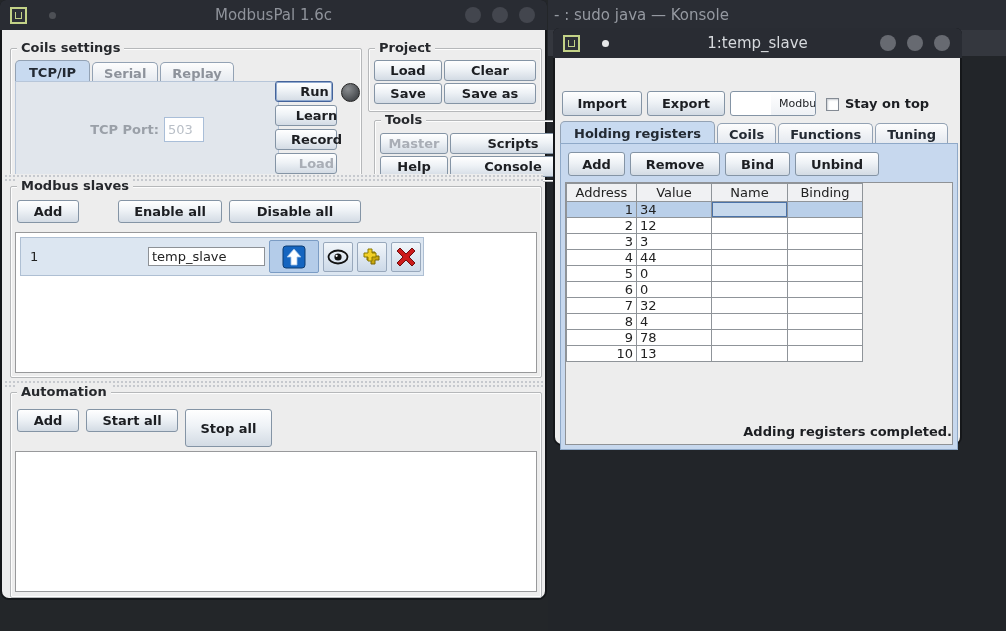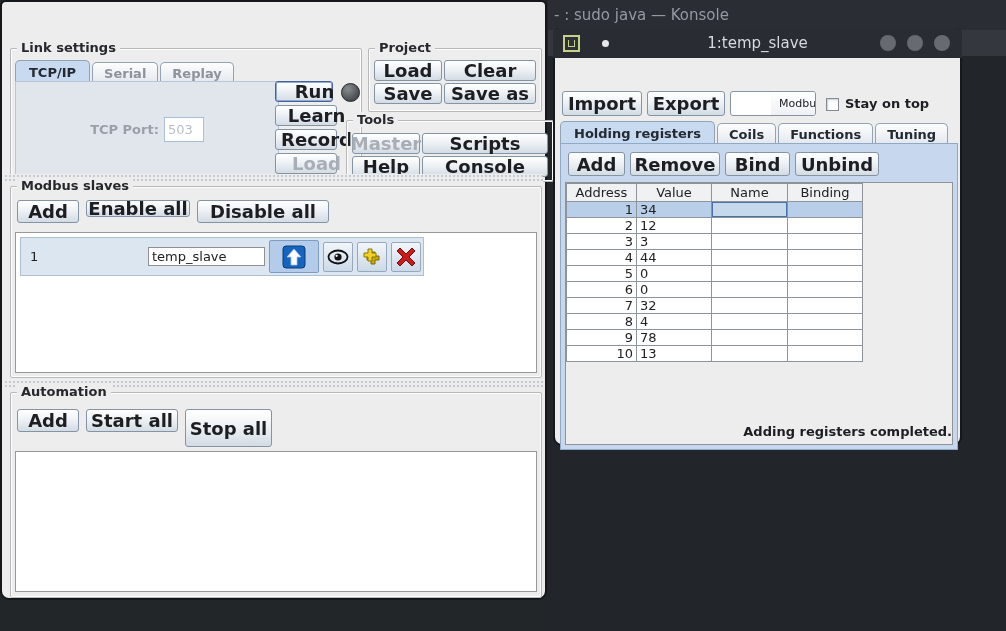--- a/index.html
+++ b/index.html
@@ -21,21 +21,21 @@
   .java-icon { width:17px; height:17px; border:2px solid #c3d287; margin-left:10px; background:#2e3138;
     display:flex; align-items:center; justify-content:center; }
   .java-icon i { width:7px; height:7px; border:1px solid #c3d287; border-top:none; display:block; }
   .tb-dot { width:7px; height:7px; border-radius:50%; margin-left:22px; }
   .tb-title { position:absolute; left:0; right:0; text-align:center; font-size:15px; pointer-events:none; }
   .tb-circles { position:absolute; right:12px; top:7px; display:flex; gap:11px; }
   .tb-circle { width:16px; height:16px; border-radius:50%; }
 
   
   .btn { background:linear-gradient(#ffffff,#eef2f6 45%,#d3dbe4); border:1px solid #8494a5; border-radius:3px;
-    font-weight:bold; font-size:18px; color:#1c1e22; display:flex; align-items:center; justify-content:center;
+    font-weight:bold; font-size:13px; color:#1c1e22; display:flex; align-items:center; justify-content:center;
     font-family:"DejaVu Sans", sans-serif; }
   .btn.disabled { color:#a9aeb6; }
   .btn.focused { border:1px solid #44639a; box-shadow:0 0 0 1px #8fa9cf inset; }
   .panel { position:absolute; border:1px solid #b6b8ba; border-radius:2px; box-shadow:0 0 0 1px #fdfdfd inset; }
   .panel-title { position:absolute; top:-9px; left:6px; background:#ededed; padding:0 4px;
     font-weight:bold; font-size:13px; color:#26282c; white-space:nowrap; }
   .tabs { position:absolute; display:flex; align-items:flex-end; }
   .tab { border:1px solid #93a2b4; border-bottom:none; border-radius:5px 5px 0 0; padding:3px 11px;
     font-weight:bold; font-size:13px; background:linear-gradient(#fdfdfd,#e2e7ee); color:#8d929b;
     margin-right:2px; white-space:nowrap; }
@@ -112,24 +112,36 @@
 
 <div class="screen">
 
   <div class="konsole-titlebar">
     <span class="konsole-title">- : sudo java — Konsole</span>
   </div>
   <div class="konsole-menustrip"></div>
   <div class="konsole-body"></div>
 
   <div class="window win-left">
+    <div class="titlebar">
+      <span class="java-icon">
+          <i></i>
+        </span>
+      <span class="tb-dot"></span>
+      <span class="tb-title">ModbusPal 1.6c</span>
+      <span class="tb-circles">
+        <span class="tb-circle"></span>
+        <span class="tb-circle"></span>
+        <span class="tb-circle"></span>
+      </span>
+    </div>
     <div class="lw-body">
 
       <div class="panel" style="left:8px; top:18px; width:352px; height:134px;">
-        <span class="panel-title">Link settings</span>
+        <span class="panel-title">Coils settings</span>
         <div class="tabs" style="left:4px; top:11px;">
           <span class="tab selected">TCP/IP</span>
           <span class="tab">Serial</span>
           <span class="tab">Replay</span>
         </div>
         <div class="link-content">
           <span class="tcp-label">TCP Port:</span>
           <input class="field tcp-field" value="503" style="">
         </div>
         <div class="link-btn-col">
@@ -144,37 +156,37 @@
       <div class="panel" style="left:366px; top:18px; width:174px; height:64px;">
         <span class="panel-title">Project</span>
         <div class="grid2" style="left:5px; right:5px; top:11px;">
           <div class="btn">Load</div>
           <div class="btn">Clear</div>
           <div class="btn">Save</div>
           <div class="btn">Save as</div>
         </div>
       </div>
 
-      <div class="panel" style="left:344px; top:90px; width:208px; height:62px;">
+      <div class="panel" style="left:372px; top:90px; width:208px; height:62px;">
         <span class="panel-title">Tools</span>
         <div class="grid2" style="left:5px; right:5px; top:12px;">
           <div class="btn disabled">Master</div>
           <div class="btn">Scripts</div>
           <div class="btn">Help</div>
           <div class="btn">Console</div>
         </div>
       </div>
 
       <div class="divider" style="top:144px;"></div>
 
       <div class="panel" style="left:8px; top:156px; width:532px; height:192px;">
         <span class="panel-title">Modbus slaves</span>
         <div style="position:absolute; left:6px; top:13px; display:flex; gap:7px;">
           <div class="btn" style="width:62px; height:23px;">Add</div>
-          <div class="btn" style="width:104px; height:17px;">Enable all</div>
+          <div class="btn" style="width:104px; height:23px;margin-left:32px;">Enable all</div>
           <div class="btn" style="width:132px; height:23px;">Disable all</div>
         </div>
         <div class="whitebox" style="left:4px; right:4px; top:45px; bottom:4px;">
           <div class="slave-row">
             <span class="slave-id">1</span>
             <input class="field slave-name" value="temp_slave" style="">
             <div class="icon-btn toggle-on">
               <svg width="24" height="24" viewBox="0 0 24 24">
                 <rect x="1" y="1" width="22" height="22" rx="3" fill="#1565c0" stroke="#0d3d73"></rect>
                 <path d="M12 4 L19 12 L15 12 L15 20 L9 20 L9 12 L5 12 Z" fill="#ffffff" stroke="#9fc2e8" stroke-width="0.8"></path>

